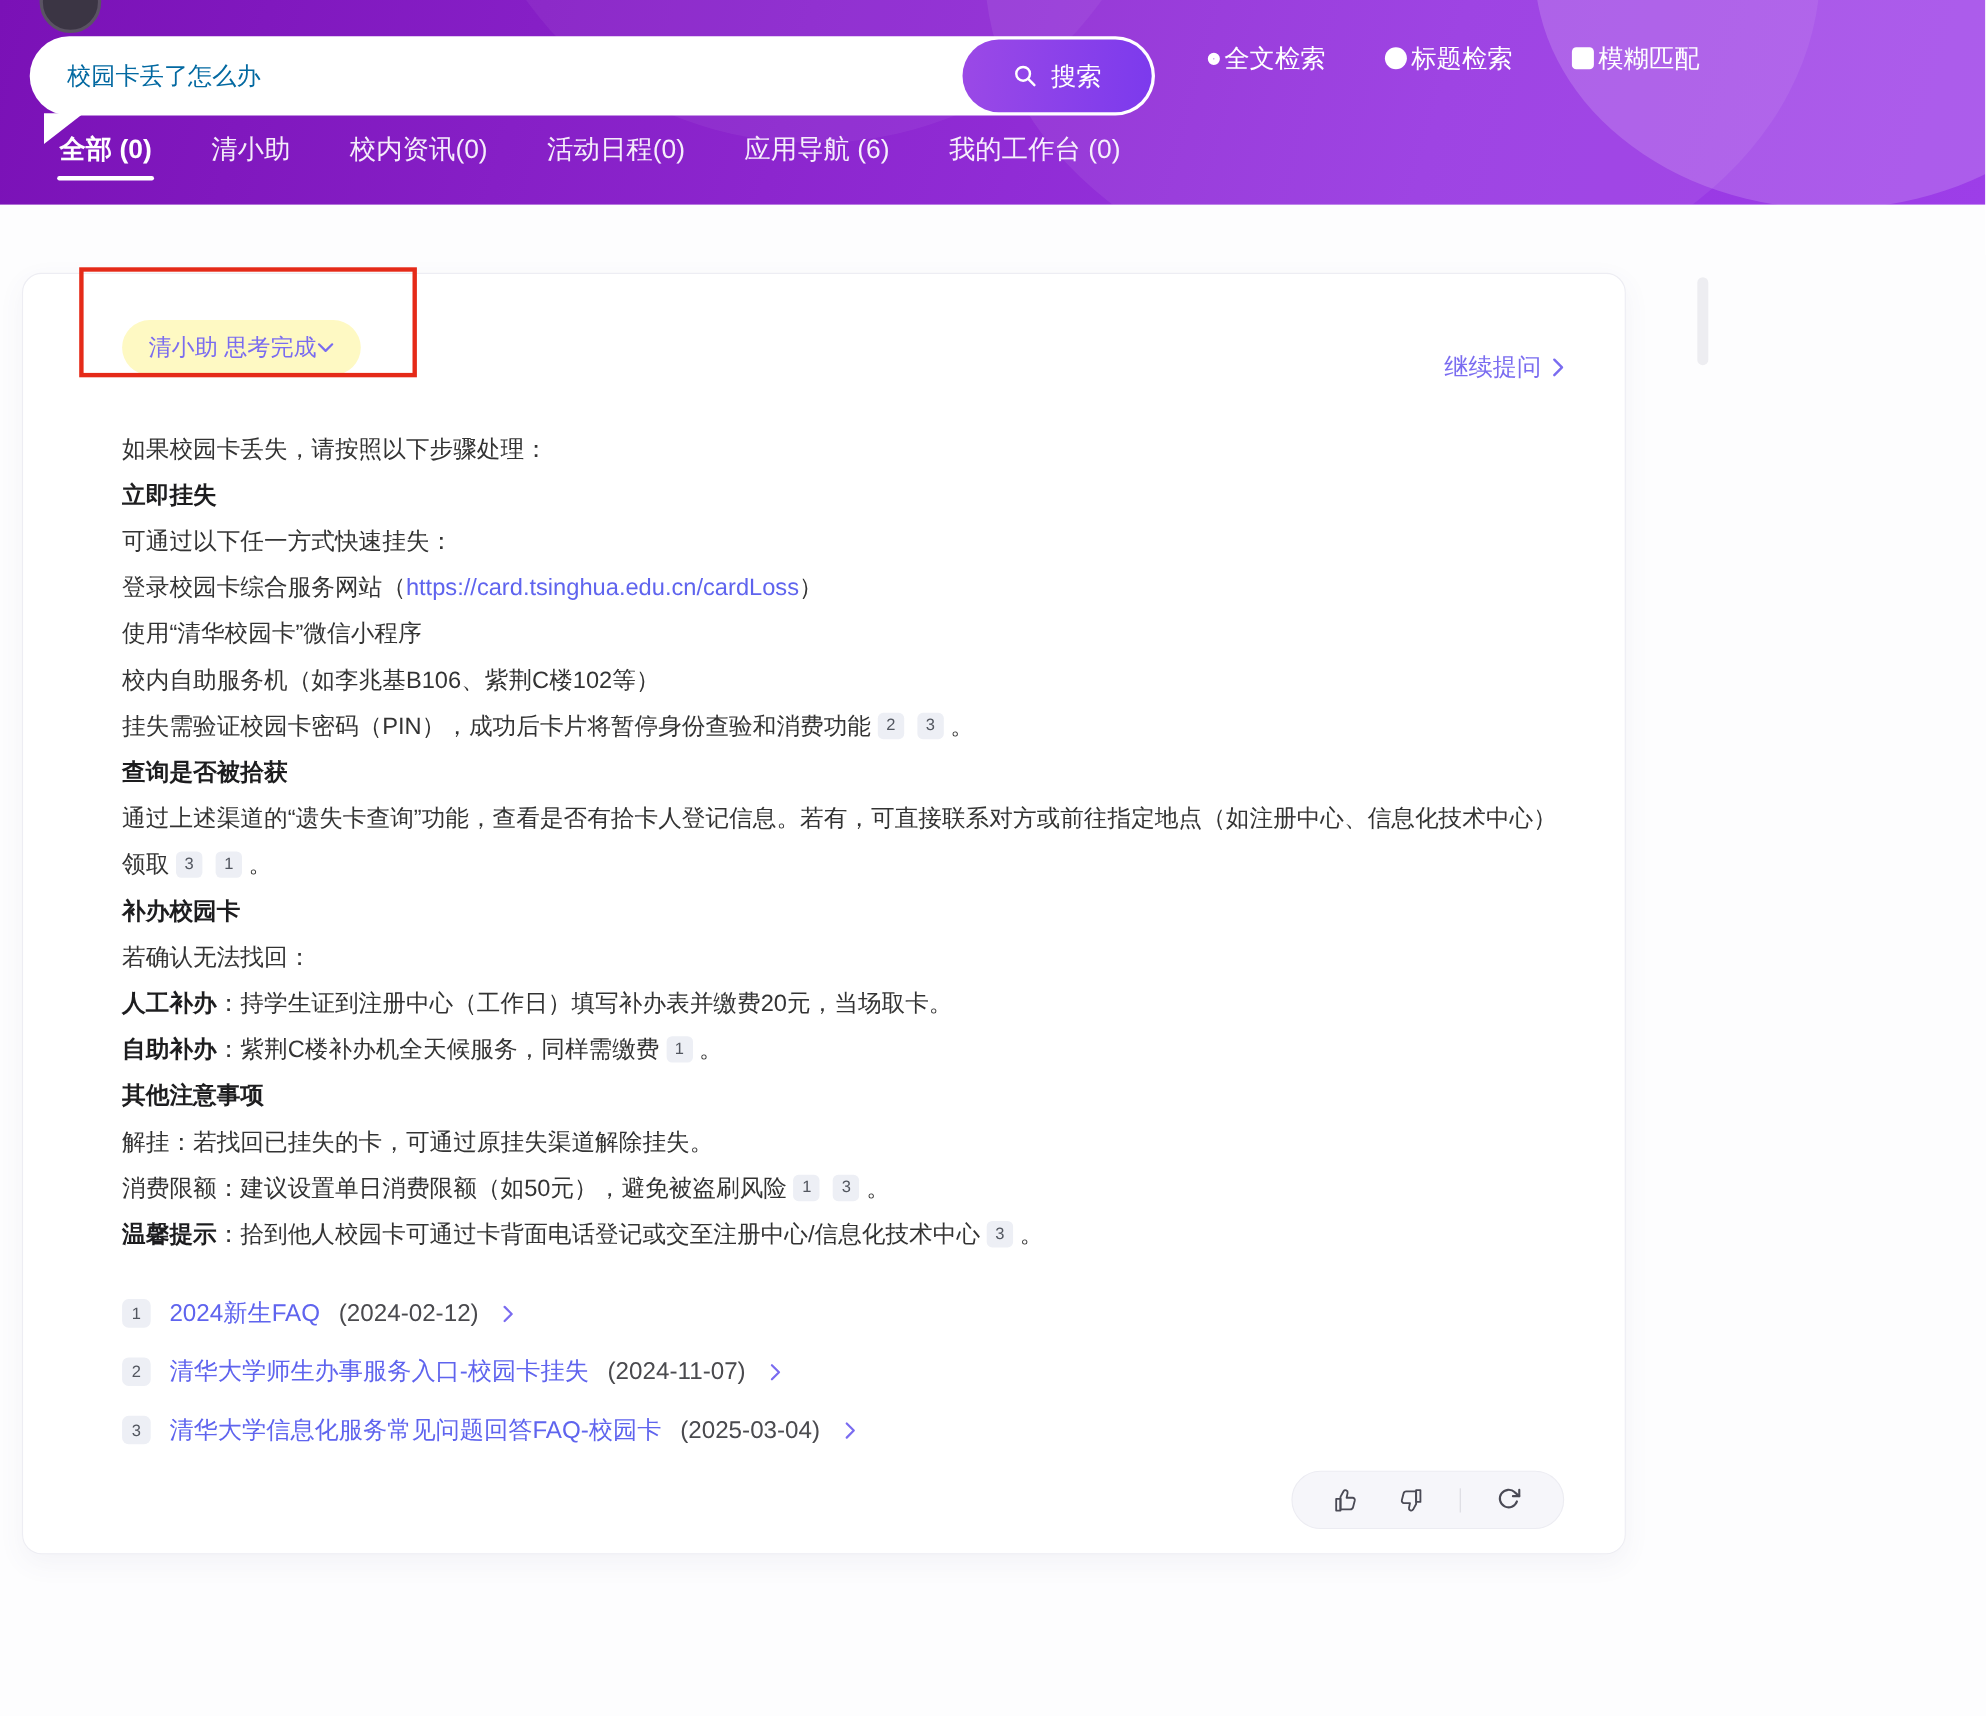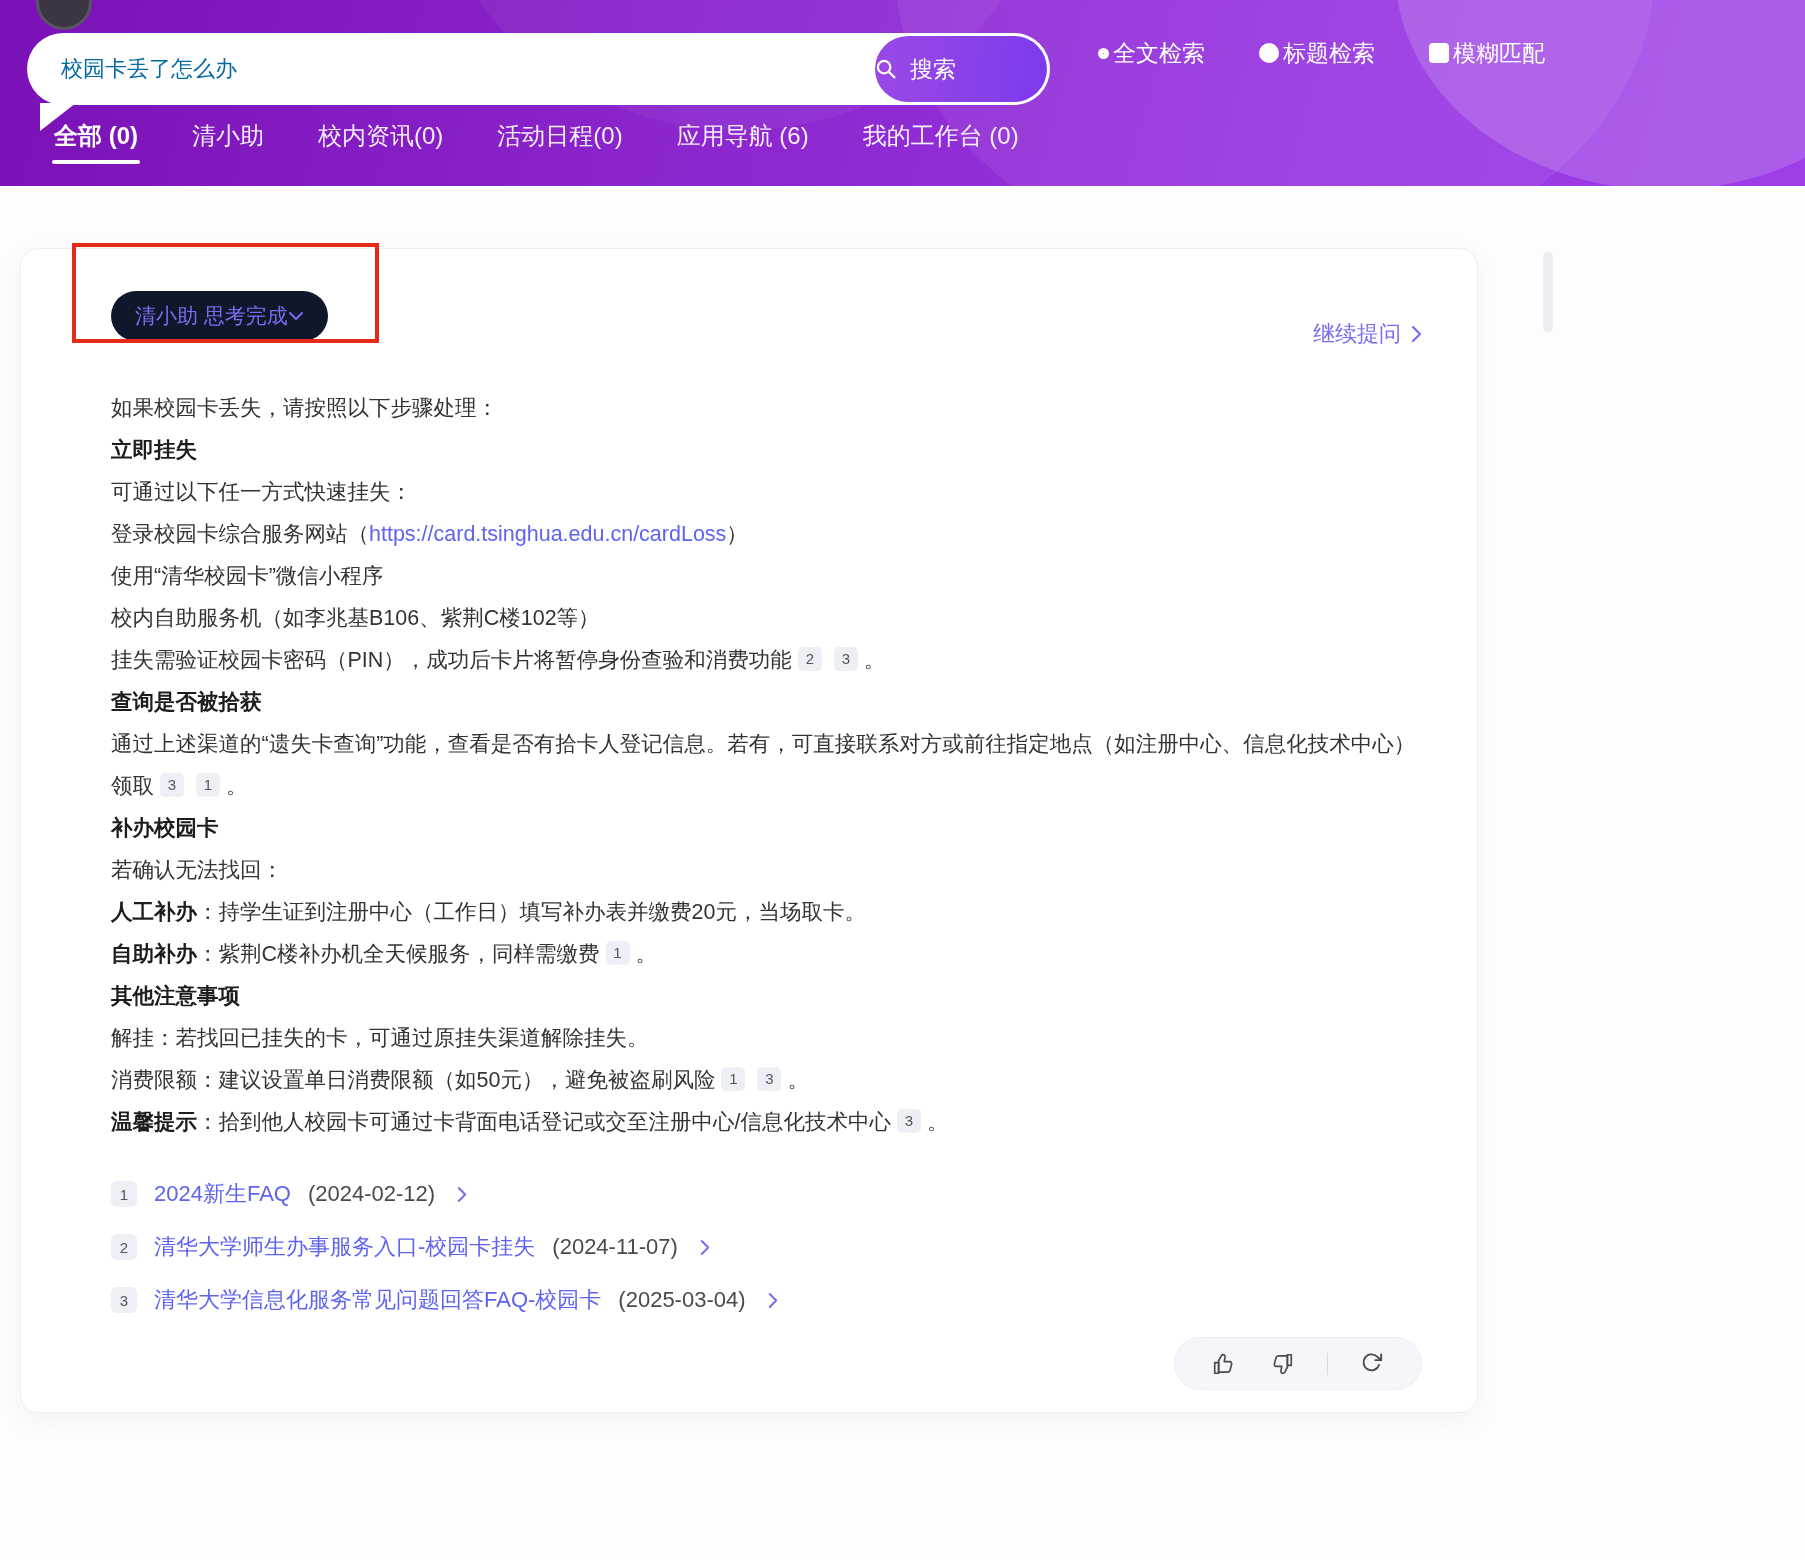--- a/index.html
+++ b/index.html
@@ -18,21 +18,21 @@
   .logo-circle { position:absolute; left:36px; top:-26px; width:56px; height:56px;
     background:#3b3544; border-radius:50%; border:3px solid #5a5363; }
 
   .searchbar { position:absolute; left:27px; top:33px; width:1023px; height:72px;
     background:#fff; border-radius:38px; display:flex; align-items:center; padding-left:34px; }
   .search-input { flex:1; height:100%; border:none; outline:none; background:transparent;
     font-size:22px; color:#0369a1; font-family:inherit; }
   .mic { display:flex; align-items:center; margin-right:26px; cursor:pointer; }
   .search-btn { position:absolute; right:3px; top:3px; height:66px; width:172px; border:none;
     border-radius:34px; background:linear-gradient(95deg,#9b49e6 0%,#7c3aed 100%);
-    color:#fff; font-size:23px; display:flex; align-items:center; gap:12px;
+    color:#fff; font-size:23px; display:flex; align-items:center; justify-content:center; gap:12px;
     cursor:pointer; font-family:inherit; }
   .search-tail { position:absolute; left:40px; top:103px; width:0; height:0;
     border-top:28px solid #fff; border-right:36px solid transparent; }
 
   .mode-options { position:absolute; left:1098px; top:0; height:106px; display:flex;
     align-items:center; gap:54px; color:#fff; font-size:23px; }
   .opt { display:flex; align-items:center; gap:4px; cursor:pointer; white-space:nowrap; }
   .radio-ring { width:11px; height:11px; border:5px solid #fff; border-radius:50%; background:transparent; }
   .radio-dot { width:20px; height:20px; border-radius:50%; background:#fff; }
   .checkbox { width:20px; height:20px; border-radius:4px; background:#fff; }
@@ -43,21 +43,21 @@
   .tab.active { font-weight:bold; color:#fff; }
   .tab.active::after { content:""; position:absolute; left:2px; right:2px; bottom:8px;
     height:4px; background:#fff; border-radius:2px; }
 
   
   .content { position:absolute; left:0; top:186px; width:100%; }
   .card { position:absolute; left:20px; top:62px; width:1458px; background:#fff;
     border:1px solid #ededf3; border-radius:18px; box-shadow:0 8px 24px rgba(90,90,140,.06);
     padding:34px 55px 22px 90px; }
   .card-top { display:flex; justify-content:space-between; align-items:center; margin-bottom:38px; }
-  .status-pill { display:inline-flex; align-items:center; background:#0f172a;
+  .status-pill { display:inline-flex; align-items:center; background:#fef9c3;
     color:#7a6cf0; font-size:21px; height:50px; padding:16px 24px; border-radius:26px; cursor:pointer; }
   .continue { display:flex; align-items:center; gap:9px; color:#7a6cf0; font-size:22px; cursor:pointer;margin-top:36px; }
 
   .answer { font-size:21.5px; color:#333; }
   .line { line-height:42px; }
   .h { font-weight:700; color:#1d1d1f; }
   b.bp { font-weight:700; color:#1d1d1f; }
   .link { color:#5f64ee; text-decoration:none; cursor:pointer; }
   .cite { display:inline-block; min-width:24px; height:24px; line-height:24px; text-align:center;
     background:#edeff5; color:#52565f; border-radius:5px; font-size:15px; margin:0 6px;

